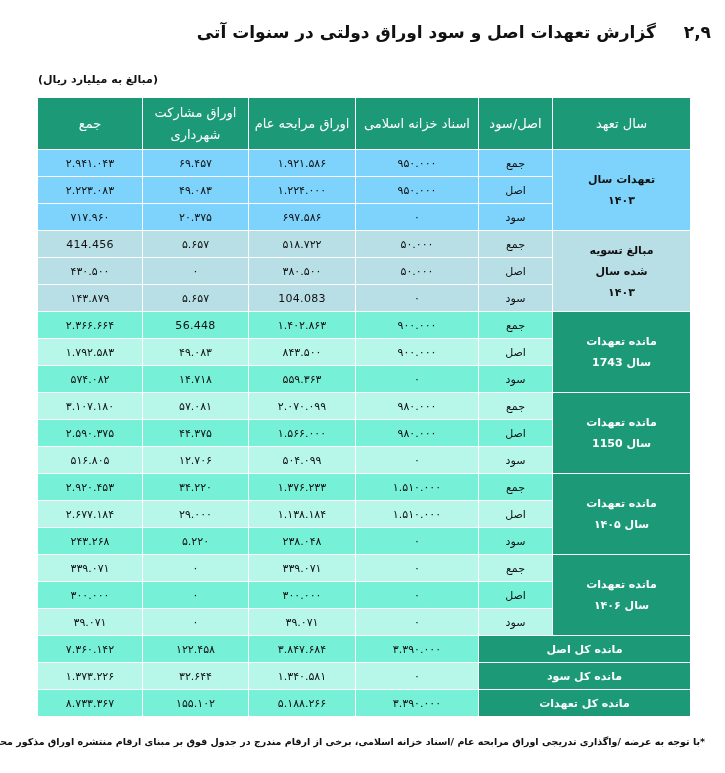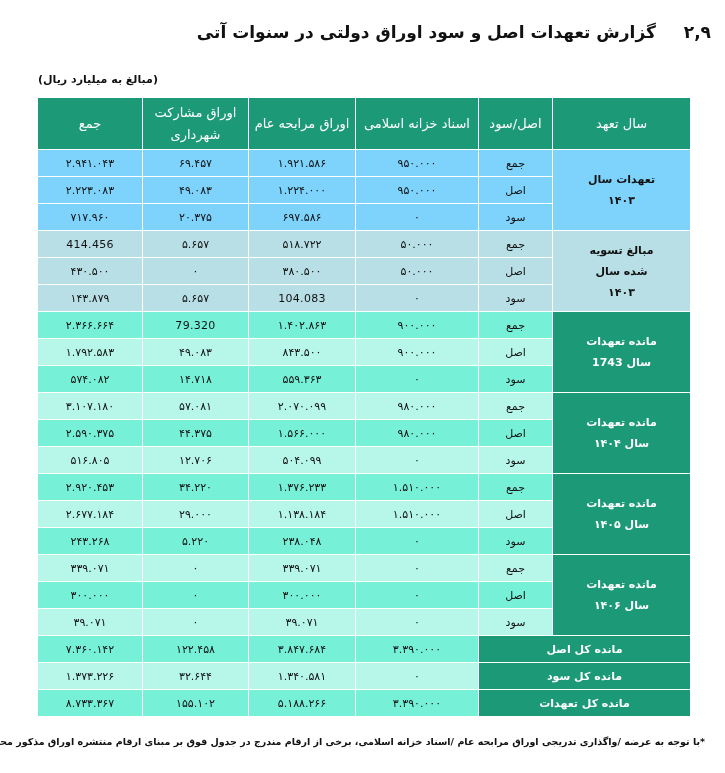--- a/index.html
+++ b/index.html
@@ -104,39 +104,39 @@
         <td class="num c-b">۰</td>
         <td class="num c-b">104.083</td>
         <td class="num c-b">۵.۶۵۷</td>
         <td class="num c-b">۱۴۳.۸۷۹</td>
       </tr>
       <tr>
         <td class="grp c-dark" rowspan="3"><span>مانده تعهدات</span><br><span>سال 1743</span></td>
         <td class="sub c-t1">جمع</td>
         <td class="num c-t1">۹۰۰.۰۰۰</td>
         <td class="num c-t1">۱.۴۰۲.۸۶۳</td>
-        <td class="num c-t1">79.320</td>
+        <td class="num c-t1">56.448</td>
         <td class="num c-t1">۲.۳۶۶.۶۶۴</td>
       </tr>
       <tr>
         <td class="sub c-t2">اصل</td>
         <td class="num c-t2">۹۰۰.۰۰۰</td>
         <td class="num c-t2">۸۴۳.۵۰۰</td>
         <td class="num c-t2">۴۹.۰۸۳</td>
         <td class="num c-t2">۱.۷۹۲.۵۸۳</td>
       </tr>
       <tr>
         <td class="sub c-t1">سود</td>
         <td class="num c-t1">۰</td>
         <td class="num c-t1">۵۵۹.۳۶۳</td>
         <td class="num c-t1">۱۴.۷۱۸</td>
         <td class="num c-t1">۵۷۴.۰۸۲</td>
       </tr>
       <tr>
-        <td class="grp c-dark" rowspan="3"><span>مانده تعهدات</span><br><span>سال ۱۴۰۴</span></td>
+        <td class="grp c-dark" rowspan="3"><span>مانده تعهدات</span><br><span>سال 1150</span></td>
         <td class="sub c-t2">جمع</td>
         <td class="num c-t2">۹۸۰.۰۰۰</td>
         <td class="num c-t2">۲.۰۷۰.۰۹۹</td>
         <td class="num c-t2">۵۷.۰۸۱</td>
         <td class="num c-t2">۳.۱۰۷.۱۸۰</td>
       </tr>
       <tr>
         <td class="sub c-t1">اصل</td>
         <td class="num c-t1">۹۸۰.۰۰۰</td>
         <td class="num c-t1">۱.۵۶۶.۰۰۰</td>

